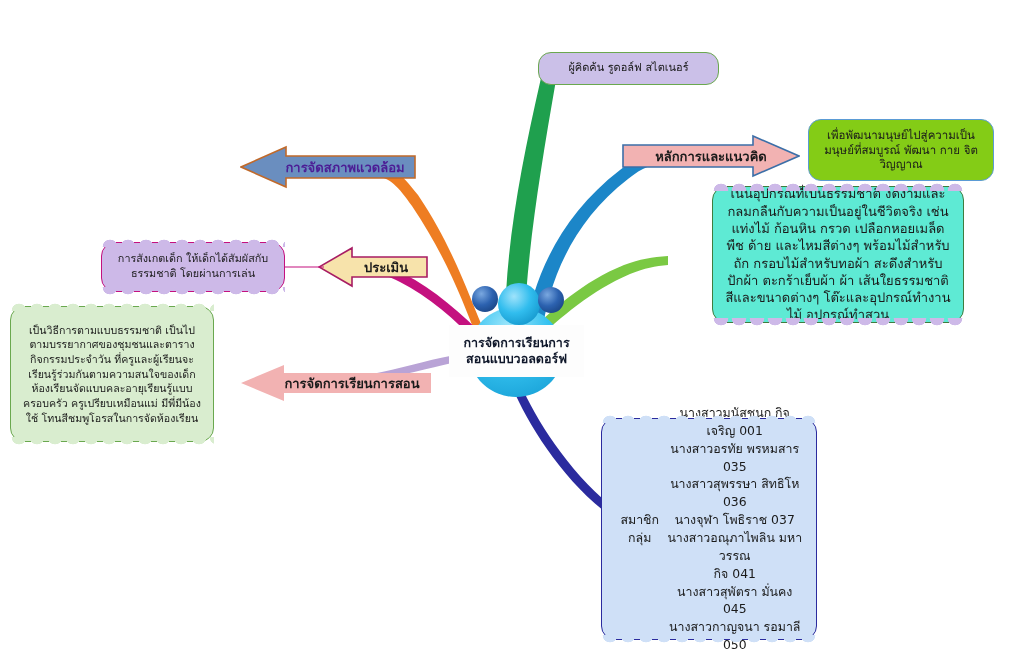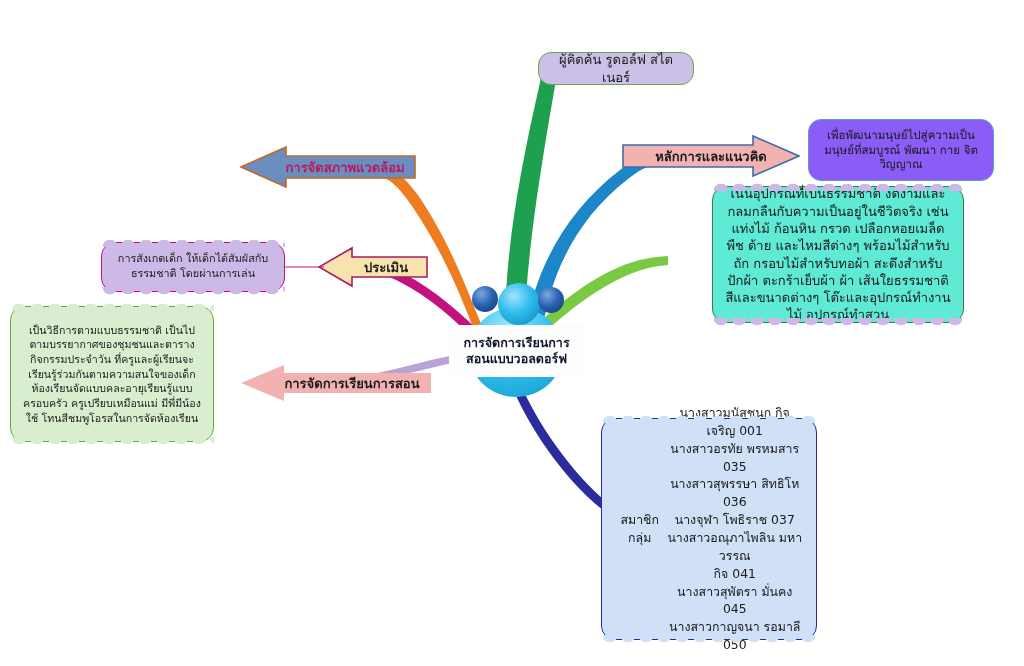--- a/index.html
+++ b/index.html
@@ -163,34 +163,34 @@
     <circle cx="519" cy="304" r="21" fill="url(#sphereBig)"></circle>
     <circle cx="485" cy="299" r="13" fill="url(#sphereSm)"></circle>
     <circle cx="551" cy="300" r="13" fill="url(#sphereSm)"></circle>
   </svg>
 
   <div id="center-node">
     <span class="ctxt">การจัดการเรียนการ
 สอนแบบวอลดอร์ฟ</span>
   </div>
 
-  <div class="node rrect" style="left:538px; top:52px; width:156px; height:33px;
-              background:#cbc0e8; border:1.6px solid #6aa84f; font-size:13px;align-items:center;">
+  <div class="node rrect" style="left:538px; top:52px; width:181px; height:33px;
+              background:#cbc0e8; border:1.6px solid #6aa84f; font-size:11px;align-items:center;">
     <span class="txt">ผู้คิดค้น รูดอล์ฟ สไตเนอร์</span>
   </div>
 
   <div class="arrow" style="left:622px; top:134px; width:178px; height:44px; font-size:13px;">
     <svg class="shape" viewBox="0 0 178 44" preserveAspectRatio="none">
       <path d="M1,11 L131,11 L131,2 L177,22 L131,42 L131,33 L1,33 Z" fill="#f2b2b2" stroke="#3c6fa8" stroke-width="1.6"></path>
     </svg>
     <span class="alabel" style="">หลักการและแนวคิด</span>
   </div>
 
   <div class="node rrect" style="left:808px; top:119px; width:186px; height:62px;
-              background:#8b5cf6; border:1.6px solid #5b9bd5; font-size:11.5px;
+              background:#84cc16; border:1.6px solid #5b9bd5; font-size:11.5px;
               line-height:1.3;">
     <span class="txt">เพื่อพัฒนามนุษย์ไปสู่ความเป็น
 มนุษย์ที่สมบูรณ์ พัฒนา กาย จิต
 วิญญาณ</span>
   </div>
 
 
   <div class="node cloud scallop-y" style="--fill:#cdb9e8; left:712px; top:186px; width:252px; height:137px;
               background:#5eead4; border:1.4px solid #3f7d3f; font-size:13px;
               line-height:1.33;">
@@ -201,21 +201,21 @@
 ถัก กรอบไม้สำหรับทอผ้า สะดึงสำหรับ
 ปักผ้า ตะกร้าเย็บผ้า ผ้า เส้นใยธรรมชาติ
 สีและขนาดต่างๆ โต๊ะและอุปกรณ์ทำงาน
 ไม้ อุปกรณ์ทำสวน</span>
   </div>
 
   <div class="arrow" style="left:240px; top:145px; width:176px; height:44px; font-size:13px;">
     <svg class="shape" viewBox="0 0 176 44" preserveAspectRatio="none">
       <path d="M175,11 L46,11 L46,2 L1,22 L46,42 L46,33 L175,33 Z" fill="#6a8ebf" stroke="#c0692a" stroke-width="1.6"></path>
     </svg>
-    <span class="alabel" style="margin-left:34px; color:#be185d;">การจัดสภาพแวดล้อม</span>
+    <span class="alabel" style="margin-left:34px; color:#4c1d95;">การจัดสภาพแวดล้อม</span>
   </div>
 
 
   <div class="arrow" style="left:318px; top:246px; width:110px; height:42px; font-size:13px;">
     <svg class="shape" viewBox="0 0 110 42" preserveAspectRatio="none">
       <path d="M109,11 L34,11 L34,2 L1,21 L34,40 L34,31 L109,31 Z" fill="#f7e3ab" stroke="#a81d63" stroke-width="1.6"></path>
     </svg>
     <span class="alabel" style="margin-left:26px;">ประเมิน</span>
   </div>
 

